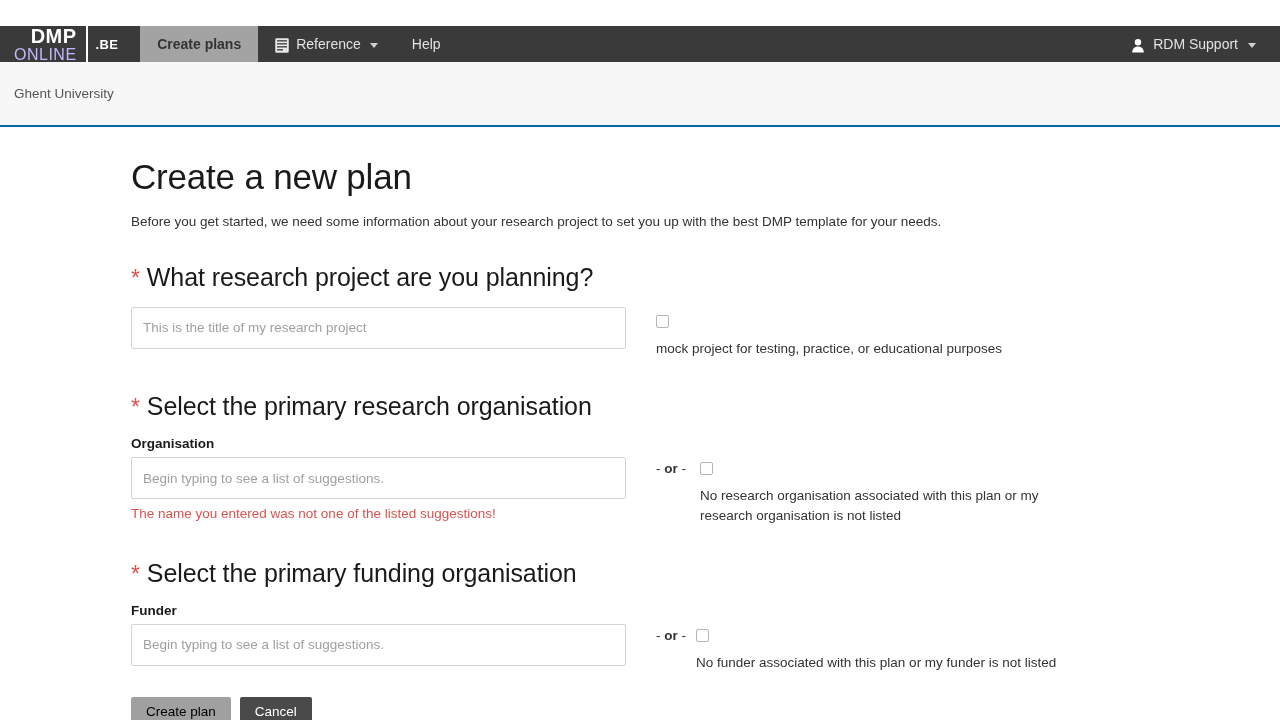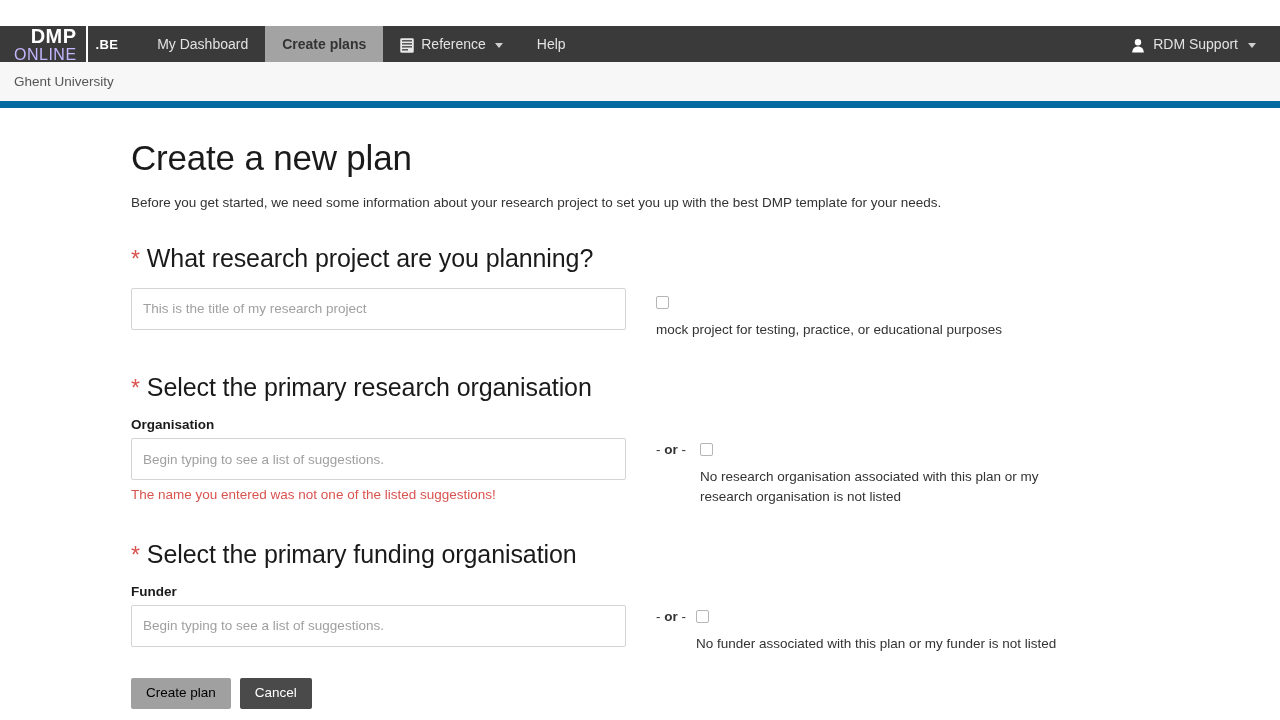--- a/index.html
+++ b/index.html
@@ -99,23 +99,23 @@
     align-items: center;
     gap: 8px;
     font-size: 14px;
     color: #e2e2e2;
     cursor: pointer;
   }
   .user-icon { width: 14px; height: 15px; display: inline-block; position: relative; top: 1px; }
 
   
   .breadcrumb-bar {
-    height: 46px;
+    height: 65px;
     background: #f7f7f7;
-    border-bottom: 7px solid #0369a1;
+    border-bottom: 2px solid #0369a1;
     display: flex;
     align-items: center;
     padding-left: 14px;
   }
   .breadcrumb-text {
     font-size: 13.5px;
     color: #555555;
   }
 
   
@@ -247,23 +247,20 @@
 
   <a class="brand">
     <span class="brand-dmp">
       <span class="l1">DMP</span>
       <span class="l2">ONLINE</span>
     </span>
     <span class="brand-be">.BE</span>
   </a>
 
   <div class="nav-items">
-    <a class="nav-item">
-      <span>My Dashboard</span>
-    </a>
     <a class="nav-item active">
       <span>Create plans</span>
     </a>
     <a class="nav-item">
       <span class="book-icon">
         <svg viewBox="0 0 14 15" width="14" height="15" aria-hidden="true">
           <rect x="0.5" y="0.5" width="13" height="14" rx="1" fill="#e8e8e8" stroke="#bdbdbd"></rect>
           <rect x="2" y="2" width="10" height="1.6" fill="#5a5a5a"></rect>
           <rect x="2" y="5" width="10" height="1.6" fill="#5a5a5a"></rect>
           <rect x="2" y="8" width="10" height="1.6" fill="#5a5a5a"></rect>

